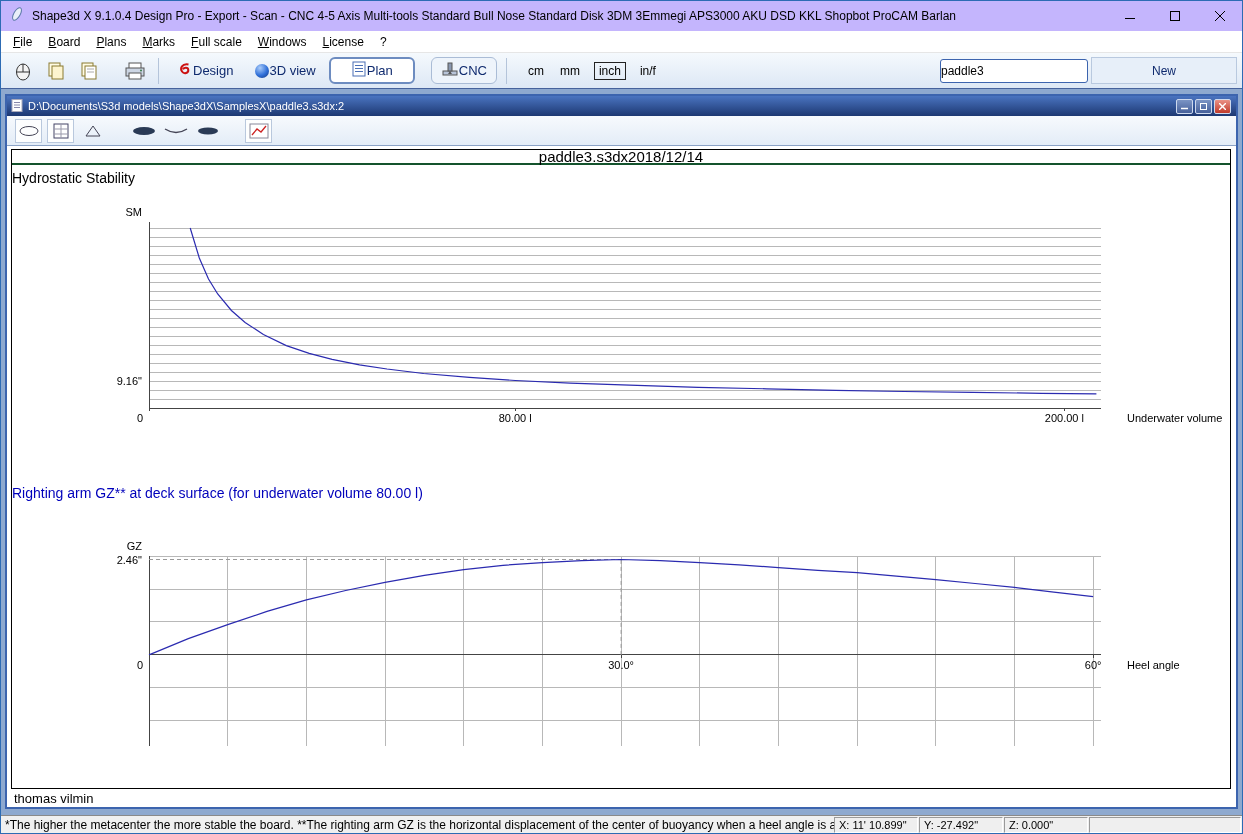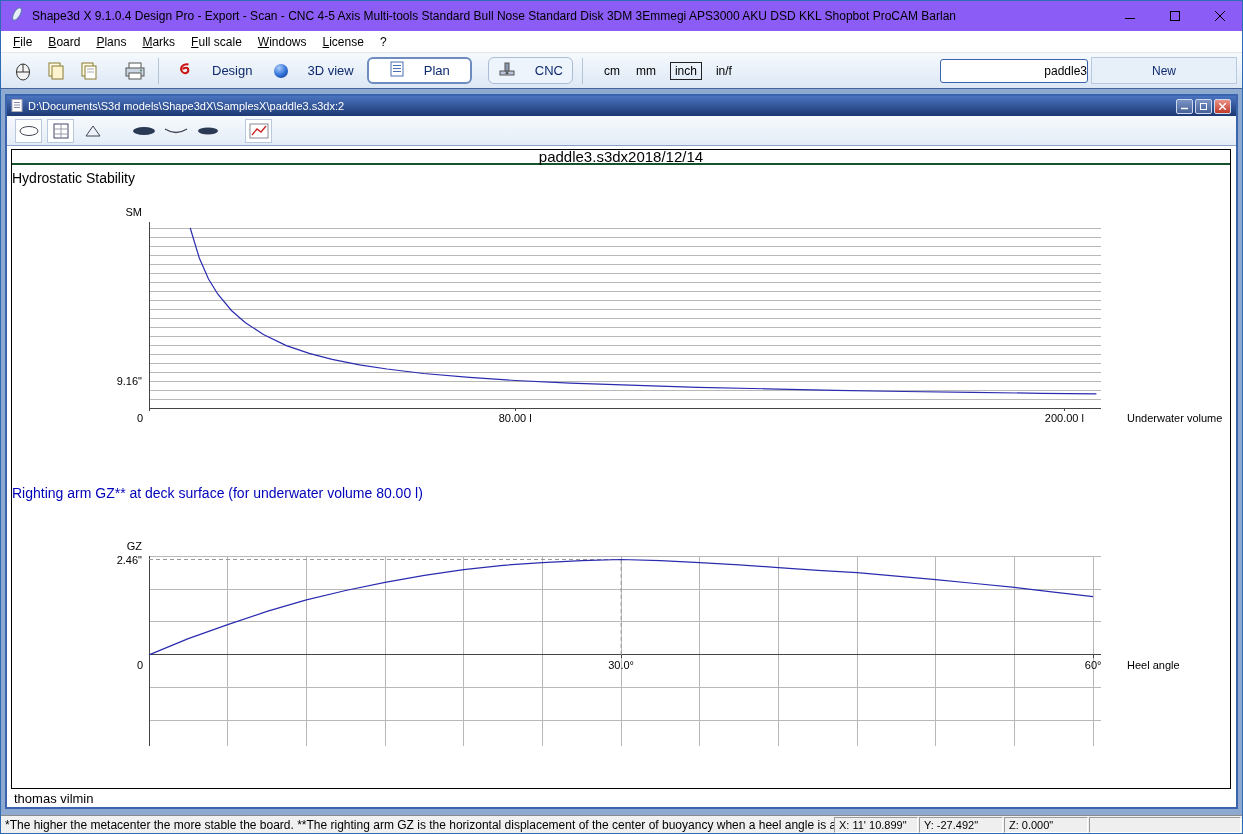--- a/index.html
+++ b/index.html
@@ -1,43 +1,43 @@
 <!DOCTYPE html>
 <html><head>
 <meta charset="utf-8">
 <style>
   *{margin:0;padding:0;box-sizing:border-box}
   html,body{width:1243px;height:834px;overflow:hidden;background:#fff;
     font-family:"Liberation Sans",sans-serif}
   .app{width:1243px;height:834px;display:flex;flex-direction:column;border:1px solid #2d6bb4;background:#fff}
 
   
-  .titlebar{height:30px;flex:none;display:flex;align-items:center;background:#8b5cf6;padding-left:8px}
+  .titlebar{height:30px;flex:none;display:flex;align-items:center;background:#c4b5fd;padding-left:8px}
   .title-text{font-size:12px;color:#000;margin-left:7px;white-space:nowrap;overflow:hidden;flex:1}
   .win-controls{display:flex;height:100%;flex:none}
   .win-btn{width:45px;height:100%;display:flex;align-items:center;justify-content:center;cursor:default}
 
   
   .menubar{height:22px;flex:none;display:flex;align-items:center;background:#fff;font-size:12px;padding-left:4px;border-bottom:1px solid #e6e6e6}
   .menu-item{display:inline-block;padding:2px 8px}
   .menu-item::first-letter{text-decoration:underline}
 
   
   .toolbar{height:36px;flex:none;display:flex;align-items:center;background:linear-gradient(#f5f9fd,#dde8f5);border-bottom:1px solid #46629c;padding:0 5px}
   .tb-icon{width:27px;height:27px;display:flex;align-items:center;justify-content:center;margin:0 3px}
   .sep{width:1px;height:26px;background:#b4c4da;margin:0 7px;flex:none}
-  .tb-btn{display:flex;align-items:center;gap:19px;font-size:13px;color:#0f2a6e;padding:3px 9px;margin:0 2px;white-space:nowrap}
+  .tb-btn{display:flex;align-items:center;gap:0;font-size:13px;color:#0f2a6e;padding:3px 9px;margin:0 2px;white-space:nowrap}
   .tb-btn.boxed{border:2px solid #6d8cc0;background:#fff;border-radius:6px;padding:2px 20px}
   .tb-btn.lightbox{border:1px solid #aabcd6;background:#eef4fb;border-radius:6px}
   .sphere{width:14px;height:14px;border-radius:50%;background:radial-gradient(circle at 5px 4px,#aaccfa,#2f6fd8 55%,#123379)}
   .units{display:flex;align-items:center;gap:12px;font-size:12px;color:#000;margin:0 12px}
   .unit{padding:1px 2px}
   .unit.selected{border:1px solid #222;padding:1px 4px}
   .spacer{flex:1}
-  .model-box{width:148px;height:24px;border:1px solid #3c64ae;border-radius:3px;background:#fff;display:flex;align-items:center;justify-content:flex-end;font-size:12px;margin-right:3px}
+  .model-box{width:148px;height:24px;border:1px solid #3c64ae;border-radius:3px;background:#fff;display:flex;align-items:center;justify-content:flex-start;font-size:12px;margin-right:3px}
   .new-btn{width:146px;height:27px;display:flex;align-items:center;justify-content:center;font-size:12px;color:#0f2a6e;background:#e7eff9;border:1px solid #b9c9df}
 
   
   .mdi{flex:1;background:#8ea9cf;padding:5px 4px 6px;display:flex;min-height:0}
   .child{flex:1;border:2px solid #3c64ae;display:flex;flex-direction:column;background:#fef9c3;min-height:0}
   .child-titlebar{height:20px;flex:none;display:flex;align-items:center;background:linear-gradient(#4a74c0,#1d3872);padding:0 4px;color:#fff;font-size:11px}
   .child-title-text{margin-left:5px;white-space:nowrap;overflow:hidden;flex:1}
   .child-controls{display:flex;gap:2px;flex:none;margin-right:1px}
   .cbtn{width:17px;height:15px;display:flex;align-items:center;justify-content:center;border:1px solid #cdd9ee;border-radius:2px;background:linear-gradient(#7b94c4,#46609a)}
   .cbtn.close{background:linear-gradient(#ea9286,#c03a2a)}

